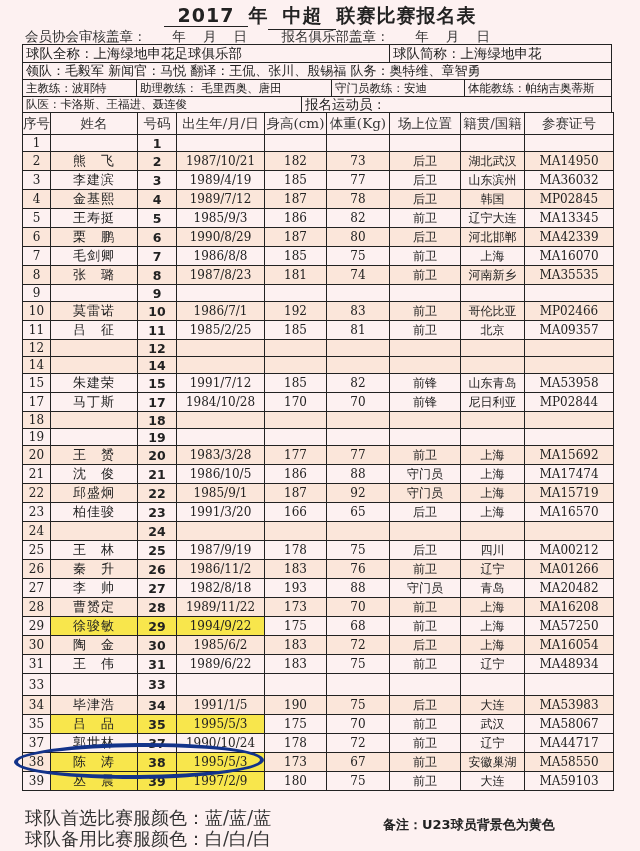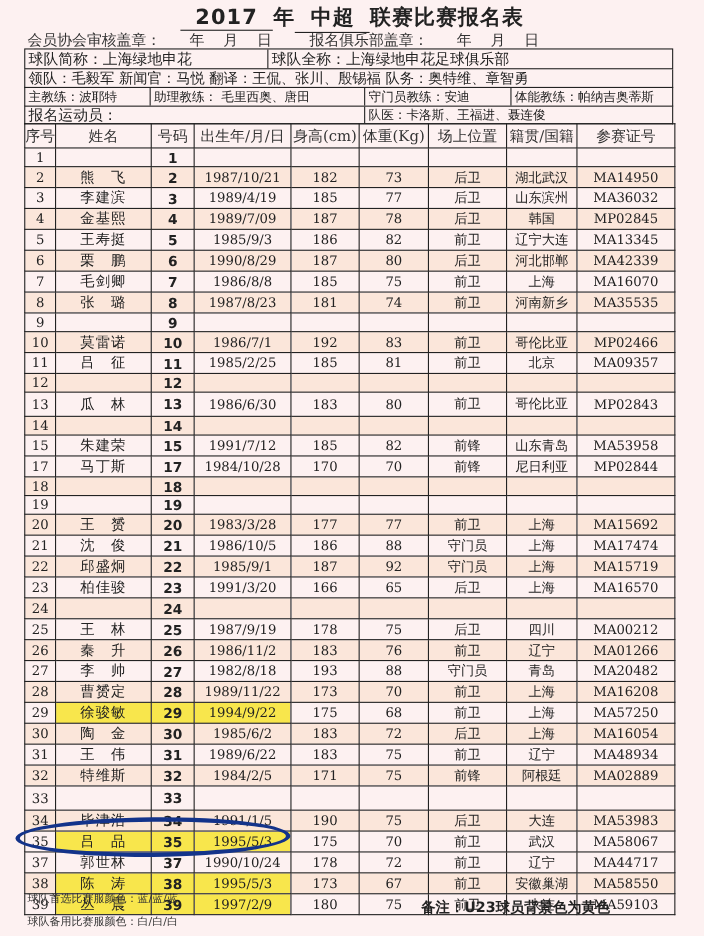--- a/index.html
+++ b/index.html
@@ -15,49 +15,49 @@
   table.roster{position:absolute;left:22px;top:112px;width:591px;border-collapse:collapse;table-layout:fixed;font-size:12px;}
   table.roster td,table.roster th{border:1px solid #222;text-align:center;padding:0;white-space:nowrap;overflow:hidden;font-weight:normal;}
   table.roster th{font-size:13.5px;height:21px;color:#333;}
   table.roster td{height:16px;}
   table.roster tr.even td{background:#fbe6da;}
   table.roster td.num{font-family:"DejaVu Sans","Liberation Sans",sans-serif;font-weight:bold;font-size:12.5px;}
   table.roster td.name{letter-spacing:1px;font-size:13px;}
   table.roster td.yl{background:#f8e64c !important;}
   table.roster tr.tall td{height:21px;}
   table.roster tr.mid td{height:18px;margin-top:16px;}
-  .footer-left{position:absolute;left:25px;top:807px;font-size:10px;line-height:21px;color:#333;}
+  .footer-left{position:absolute;left:25px;top:807px;font-size:18px;line-height:21px;color:#333;}
   .footer-note{position:absolute;left:383px;top:816px;font-size:13px;font-weight:bold;font-family:"DejaVu Sans","Liberation Sans",sans-serif;}
   .circle{position:absolute;left:14px;top:743px;width:250px;height:36px;border:4px solid #13338a;border-radius:50%/50%;box-sizing:border-box;pointer-events:none;transform:rotate(-0.5deg);}
 </style>
 </head>
 <body>
 
 <div class="title">
   <span class="ul">2017</span><span>年</span><span class="ul">中超</span><span>联赛比赛报名表</span>
 </div>
 
 <div class="stamp-line">会员协会审核盖章：      年    月    日        报名俱乐部盖章：      年    月    日</div>
 
 <div class="row" style="top:44px;height:19px;border-top:1px solid #222;font-size:13.5px;">
+  <div class="c" style="width:367px;">球队全称：上海绿地申花足球俱乐部</div>
   <div class="c" style="flex:1;">球队简称：上海绿地申花</div>
-  <div class="c" style="width:367px;">球队全称：上海绿地申花足球俱乐部</div>
 </div>
 <div class="row" style="top:63px;height:17px;font-size:13px;">
   <div class="c" style="flex:1;">领队：毛毅军    新闻官：马悦    翻译：王侃、张川、殷锡福    队务：奥特维、章智勇</div>
 </div>
 <div class="row" style="top:80px;height:17px;font-size:11.5px;">
   <div class="c" style="width:114px;">主教练：波耶特</div>
   <div class="c" style="width:195px;">助理教练：  毛里西奥、唐田</div>
   <div class="c" style="width:133px;">守门员教练：安迪</div>
   <div class="c" style="flex:1;">体能教练：帕纳吉奥蒂斯</div>
 </div>
 <div class="row" style="top:97px;height:16px;">
+  <div class="c" style="flex:1;font-size:11.5px;">队医：卡洛斯、王福进、聂连俊</div>
   <div class="c" style="width:309px;font-size:13.5px;">报名运动员：</div>
-  <div class="c" style="flex:1;font-size:11.5px;">队医：卡洛斯、王福进、聂连俊</div>
 </div>
 
 <table class="roster">
   <colgroup>
     <col style="width:28px">
       <col style="width:87px">
       <col style="width:39px">
       <col style="width:88px">
     <col style="width:62px">
       <col style="width:63px">
@@ -109,21 +109,21 @@
         <td>185</td>
         <td>77</td>
         <td>后卫</td>
         <td>山东滨州</td>
         <td>MA36032</td>
       </tr>
       <tr class="even">
         <td>4</td>
         <td class="name">金基熙</td>
         <td class="num">4</td>
-        <td>1989/7/09</td>
+        <td>1989/7/12</td>
         <td>187</td>
         <td>78</td>
         <td>后卫</td>
         <td>韩国</td>
         <td>MP02845</td>
       </tr>
       <tr class="">
         <td>5</td>
         <td class="name">王寿挺</td>
         <td class="num">5</td>
@@ -203,31 +203,20 @@
       <tr class="even">
         <td>12</td>
         <td class="name"></td>
         <td class="num">12</td>
         <td></td>
         <td></td>
         <td></td>
         <td></td>
         <td></td>
         <td></td>
-      </tr>
-      <tr class="tall">
-        <td>13</td>
-        <td class="name">瓜　林</td>
-        <td class="num">13</td>
-        <td>1986/6/30</td>
-        <td>183</td>
-        <td>80</td>
-        <td>前卫</td>
-        <td>哥伦比亚</td>
-        <td>MP02843</td>
       </tr>
       <tr class="even">
         <td>14</td>
         <td class="name"></td>
         <td class="num">14</td>
         <td></td>
         <td></td>
         <td></td>
         <td></td>
         <td></td>
@@ -402,31 +391,20 @@
         <td>31</td>
         <td class="name">王　伟</td>
         <td class="num">31</td>
         <td>1989/6/22</td>
         <td>183</td>
         <td>75</td>
         <td>前卫</td>
         <td>辽宁</td>
         <td>MA48934</td>
       </tr>
-      <tr class="even">
-        <td>32</td>
-        <td class="name">特维斯</td>
-        <td class="num">32</td>
-        <td>1984/2/5</td>
-        <td>171</td>
-        <td>75</td>
-        <td>前锋</td>
-        <td>阿根廷</td>
-        <td>MA02889</td>
-      </tr>
       <tr class="tall">
         <td>33</td>
         <td class="name"></td>
         <td class="num">33</td>
         <td></td>
         <td></td>
         <td></td>
         <td></td>
         <td></td>
         <td></td>

